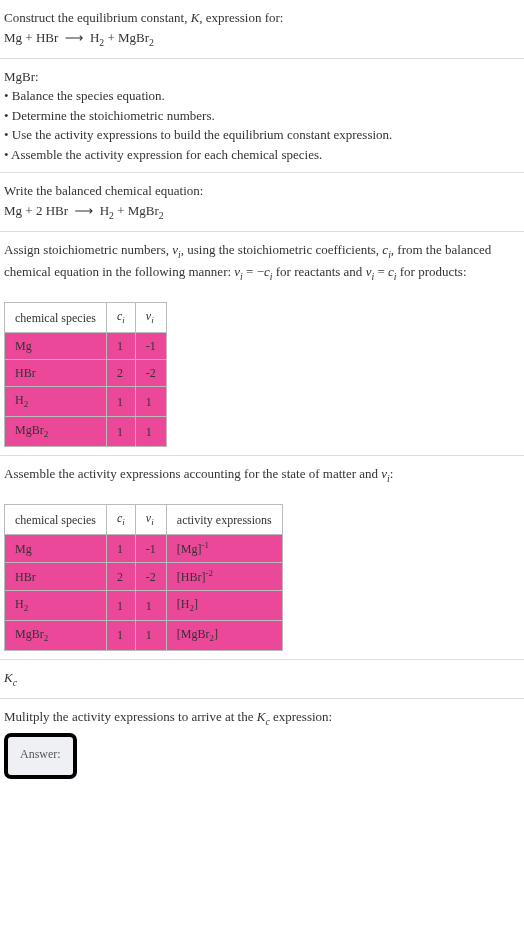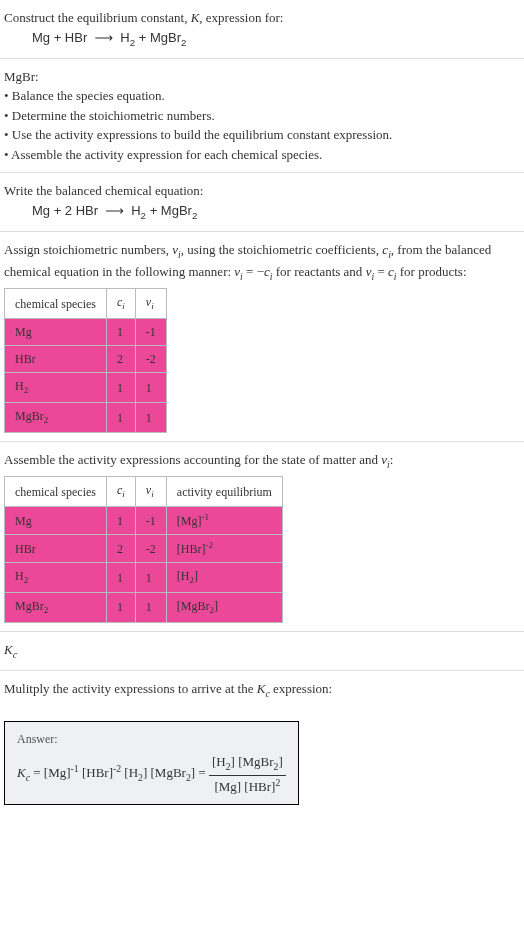--- a/index.html
+++ b/index.html
@@ -10,45 +10,45 @@
   color: #333;
   width: 524px;
 }
 .section {
   padding: 8px 4px;
   border-bottom: 1px solid #ddd;
   font-size: 13px;
   line-height: 1.5;
 }
 .section.noborder { border-bottom: none; }
-.eq { font-family: Liberation Sans, sans-serif; margin-left: 28px; }
+.eq { font-family: Liberation Serif, serif; }
 sub { font-size: 0.75em; vertical-align: sub; }
 sup { font-size: 0.75em; vertical-align: super; }
 
 table.data {
   border-collapse: collapse;
-  margin-top: 4px;
+  margin-top: 18px;
   font-size: 12px;
   padding-left: 24px;
 }
 table.data th, table.data td {
   border: 1px solid #bbb;
   padding: 4px 10px;
   text-align: left;
   font-weight: normal;
   background: #ec4899;
 }
 table.data th { background: #fff; }
 
 .answerbox {
   background: #eef0f3;
-  border: 1px solid #000000;
-  border-radius: 0;
+  border: 4px solid #000000;
+  border-radius: 7px;
   padding: 8px 12px;
-  margin-top: 20px;
+  margin-top: 4px;
   display: inline-block;
   font-size: 13px;
 }
 .answerbox .label {
   font-size: 12px;
   color: #555;
   margin-bottom: 4px;
 }
 .frac {
   display: inline-block;
@@ -124,21 +124,21 @@
 <div class="section">
   <div>
     Assemble the activity expressions accounting for the state of matter and <span class="ksym">ν<sub>i</sub></span>:
   </div>
   <table class="data">
     <tbody>
         <tr>
       <th>chemical species</th>
       <th><span class="ksym">c<sub>i</sub></span></th>
       <th><span class="ksym">ν<sub>i</sub></span></th>
-      <th>activity equilibrium</th>
+      <th>activity expressions</th>
     </tr>
     <tr>
       <td>Mg</td>
       <td>1</td>
       <td>-1</td>
       <td>[Mg]<sup>-1</sup></td>
     </tr>
     <tr>
       <td>HBr</td>
       <td>2</td>
@@ -164,21 +164,14 @@
 <div class="section">
   <div><span class="ksym">K<sub>c</sub></span></div>
 </div>
 
 <div class="section noborder">
   <div>
     Mulitply the activity expressions to arrive at the <span class="ksym">K<sub>c</sub></span> expression:
   </div>
   <div class="answerbox">
     <div class="label">Answer:</div>
-    <div>
-      <span class="ksym">K<sub>c</sub></span> = [Mg]<sup>-1</sup> [HBr]<sup>-2</sup> [H<sub>2</sub>] [MgBr<sub>2</sub>] =
-      <span class="frac">
-        <span class="num">[H<sub>2</sub>] [MgBr<sub>2</sub>]</span>
-        <span class="den">[Mg] [HBr]<sup>2</sup></span>
-      </span>
-    </div>
   </div>
 </div>
 
 </body></html>

